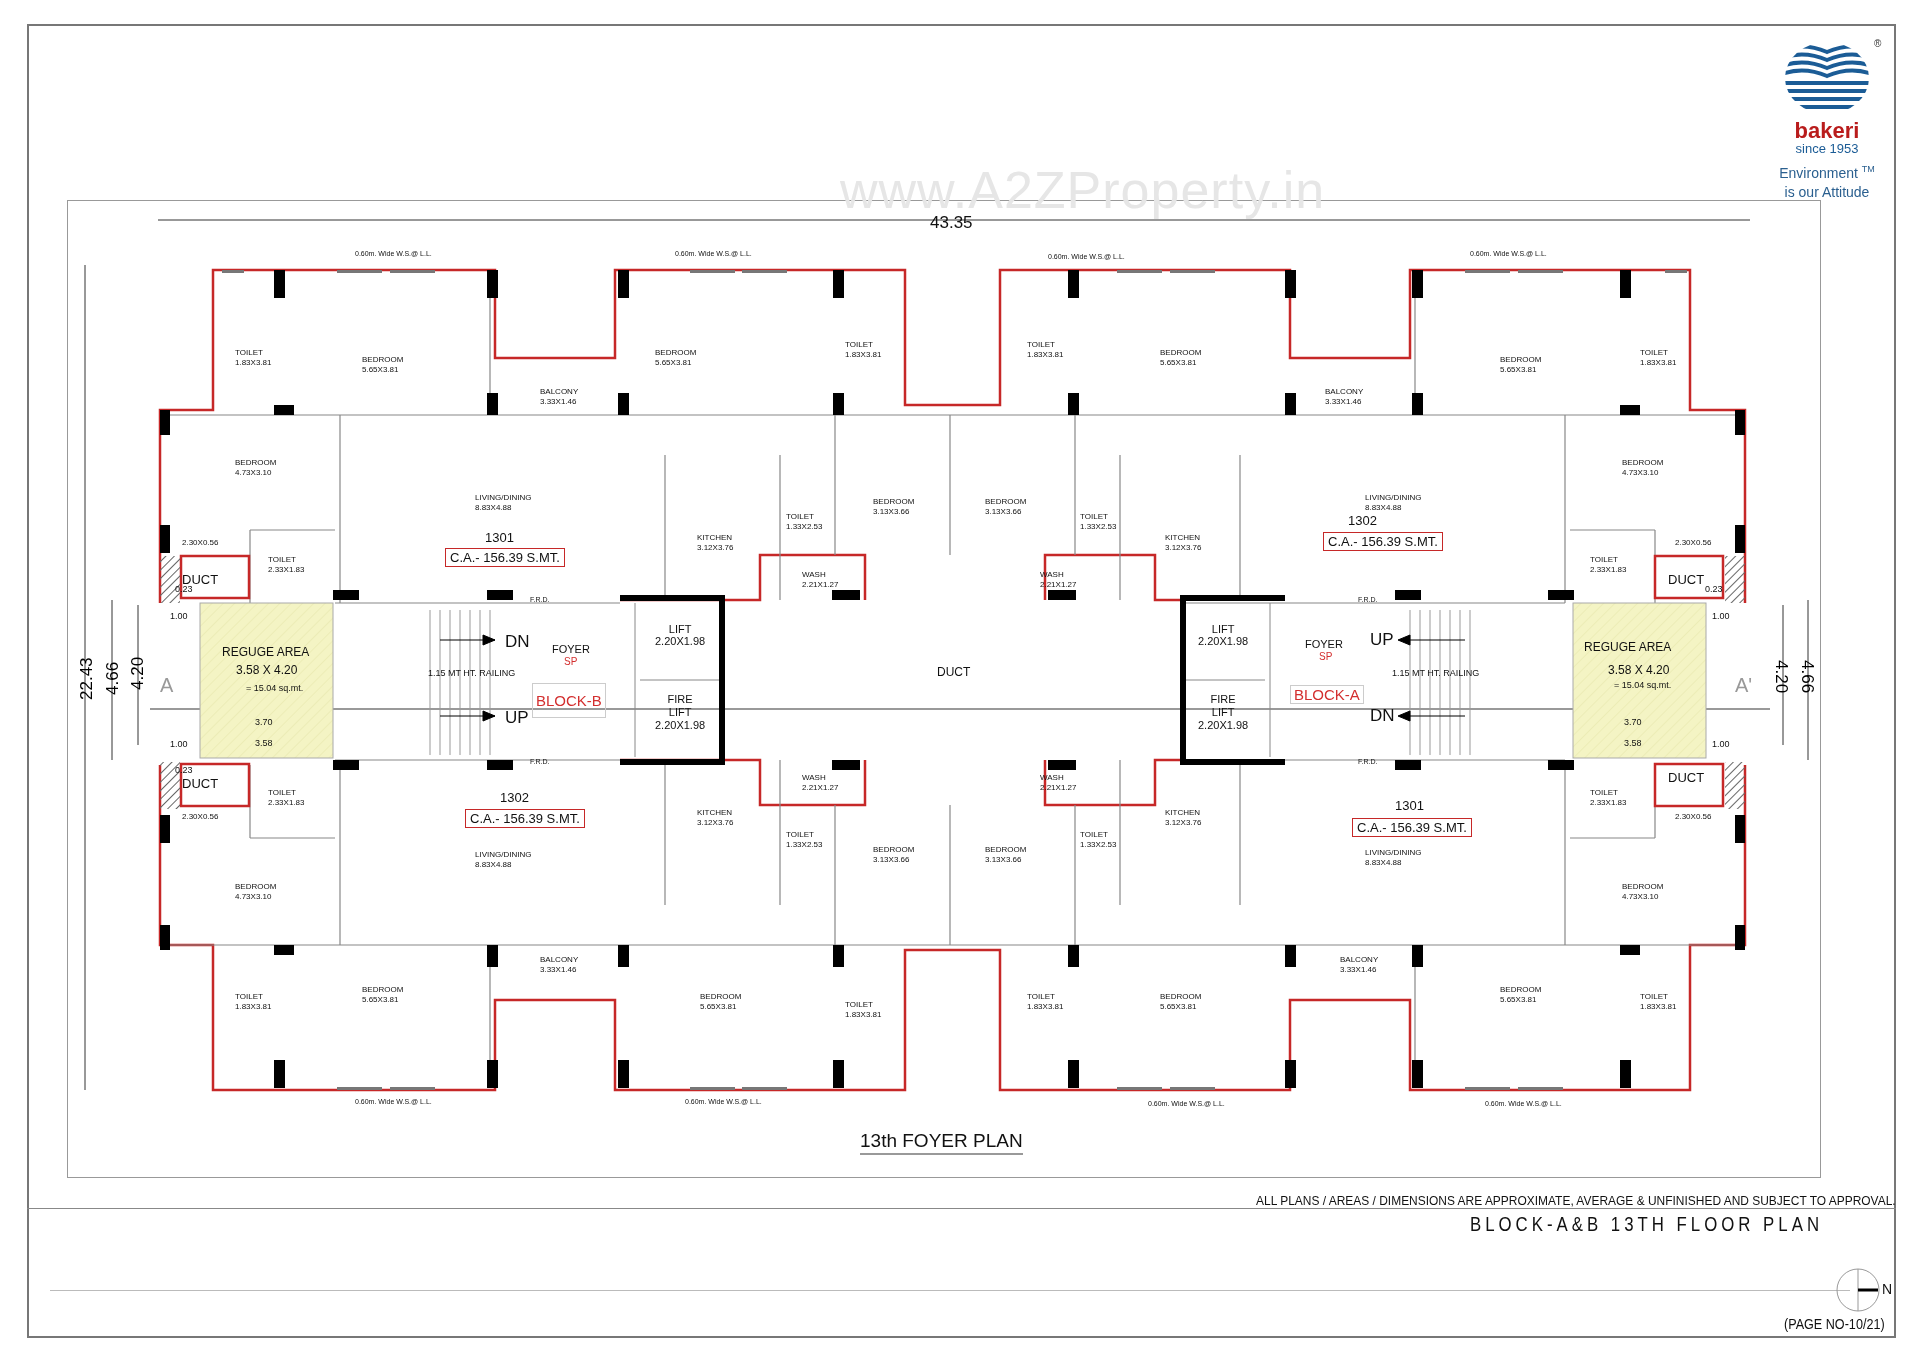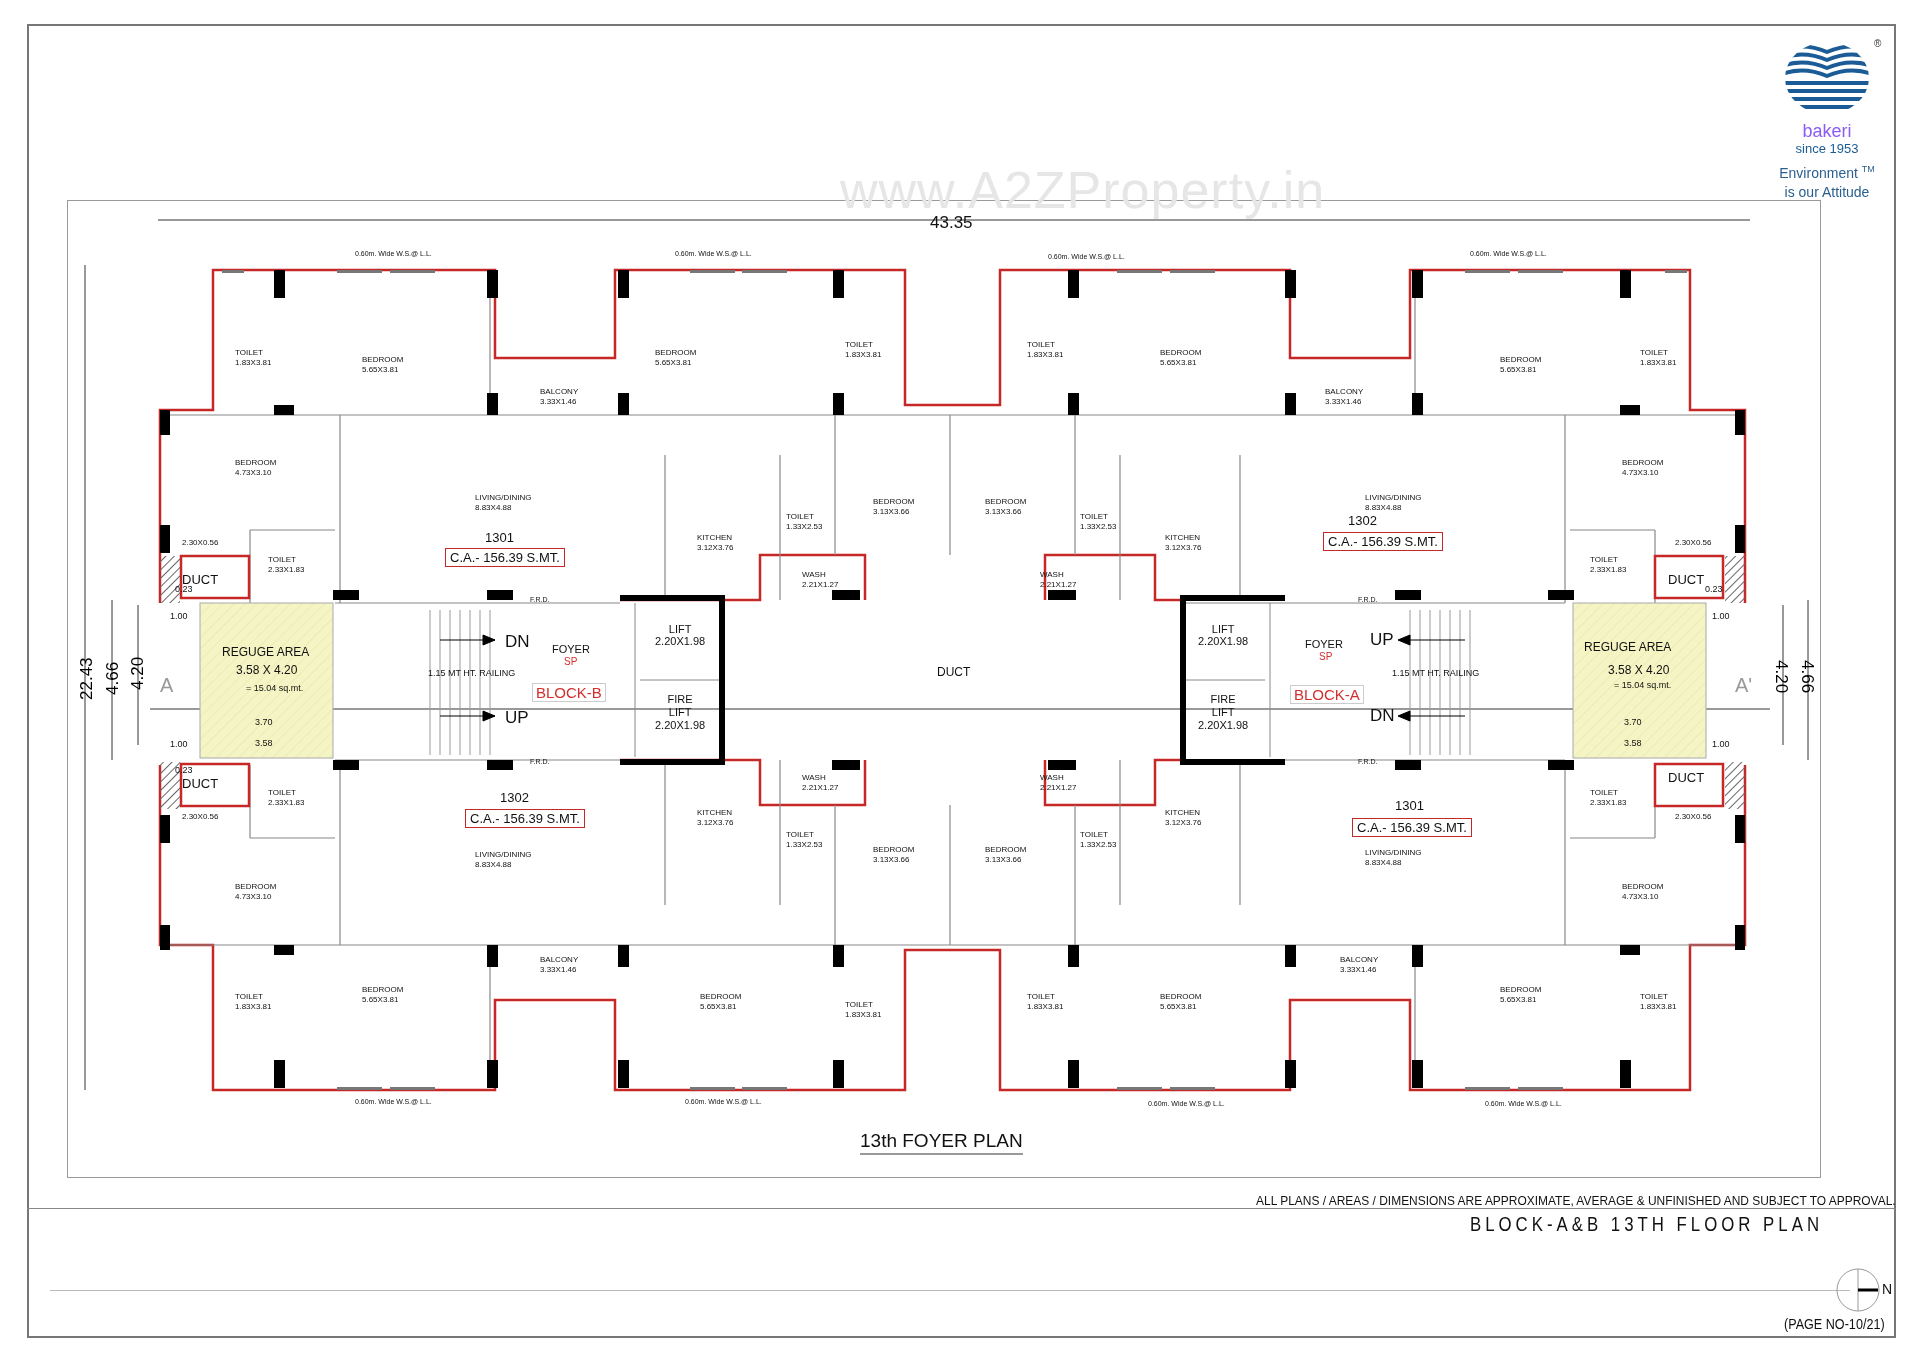--- a/index.html
+++ b/index.html
@@ -4,21 +4,21 @@
 <style>
   html,body{margin:0;padding:0;background:#fff;}
   body{width:1920px;height:1356px;position:relative;overflow:hidden;font-family:"Liberation Sans",sans-serif;color:#111;}
   .abs{position:absolute;}
   .frame-outer{left:27px;top:24px;width:1869px;height:1314px;border:2px solid #777;box-sizing:border-box;}
   .frame-inner{left:67px;top:200px;width:1754px;height:978px;border:1px solid #999;box-sizing:border-box;}
   .titleblock-line{left:27px;height:1px;background:#888;}
   svg text{font-family:"Liberation Sans",sans-serif;}
   .watermark{left:840px;top:160px;font-size:52px;color:#e6e6e6;letter-spacing:1px;white-space:nowrap;}
   .logo{left:1762px;top:38px;width:130px;text-align:center;}
-  .logo .brand{font-weight:normal;color:#8b5cf6;font-size:18px;line-height:22px;}
+  .logo .brand{font-weight:bold;color:#b91c1c;font-size:22px;line-height:22px;}
   .logo .since{color:#1b5c96;font-size:13px;line-height:14px;}
   .logo .tag{color:#2a5f8f;font-size:14px;line-height:19px;margin-top:4px;}
   .disclaimer{left:1256px;top:1193px;font-size:13px;white-space:nowrap;transform:scaleX(0.92);transform-origin:left;}
   .sheet-title{left:1470px;top:1212px;font-size:21px;letter-spacing:5px;white-space:nowrap;transform:scaleX(0.8);transform-origin:left;}
   .page-no{left:1784px;top:1316px;font-size:14px;white-space:nowrap;transform:scaleX(0.9);transform-origin:left;}
   .plan-title{left:860px;top:1130px;font-size:19px;border-bottom:2px solid #999;padding-bottom:1px;white-space:nowrap;}
 </style>
 </head>
 <body>
 
@@ -338,21 +338,21 @@
   <div class="abs" style="left:1027px;top:992px;font-size:8px;line-height:10px;"><span>TOILET</span><br><span>1.83X3.81</span></div>
   <div class="abs" style="left:1160px;top:992px;font-size:8px;line-height:10px;"><span>BEDROOM</span><br><span>5.65X3.81</span></div>
   <div class="abs" style="left:1340px;top:955px;font-size:8px;line-height:10px;"><span>BALCONY</span><br><span>3.33X1.46</span></div>
   <div class="abs" style="left:1500px;top:985px;font-size:8px;line-height:10px;"><span>BEDROOM</span><br><span>5.65X3.81</span></div>
   <div class="abs" style="left:1640px;top:992px;font-size:8px;line-height:10px;"><span>TOILET</span><br><span>1.83X3.81</span></div>
 
   <div class="abs" style="left:937px;top:665px;font-size:12px;">DUCT</div>
 
   <div class="abs" style="left:552px;top:643px;font-size:11px;">FOYER</div>
   <div class="abs" style="left:564px;top:656px;font-size:10px;color:#d32f2f;">SP</div>
-  <div class="abs" style="left:532px;top:683px;font-size:15px;color:#d32f2f;border:1px solid #ccc;padding:0 3px;">BLOCK-B</div>
+  <div class="abs" style="left:532px;top:683px;font-size:15px;color:#d32f2f;border:1px solid #ccc;padding:8px 3px;">BLOCK-B</div>
   <div class="abs" style="left:505px;top:632px;font-size:17px;">DN</div>
   <div class="abs" style="left:505px;top:708px;font-size:17px;">UP</div>
   <div class="abs" style="left:428px;top:668px;font-size:9px;">1.15 MT HT. RAILING</div>
   <div class="abs" style="left:655px;top:623px;font-size:11px;text-align:center;line-height:12px;"><span>LIFT</span><br><span>2.20X1.98</span></div>
   <div class="abs" style="left:655px;top:693px;font-size:11px;text-align:center;line-height:13px;"><span>FIRE</span><br><span>LIFT</span><br><span>2.20X1.98</span></div>
   <div class="abs" style="left:530px;top:596px;font-size:7px;">F.R.D.</div>
   <div class="abs" style="left:530px;top:758px;font-size:7px;">F.R.D.</div>
 
   <div class="abs" style="left:1305px;top:638px;font-size:11px;">FOYER</div>
   <div class="abs" style="left:1319px;top:651px;font-size:10px;color:#d32f2f;">SP</div>

